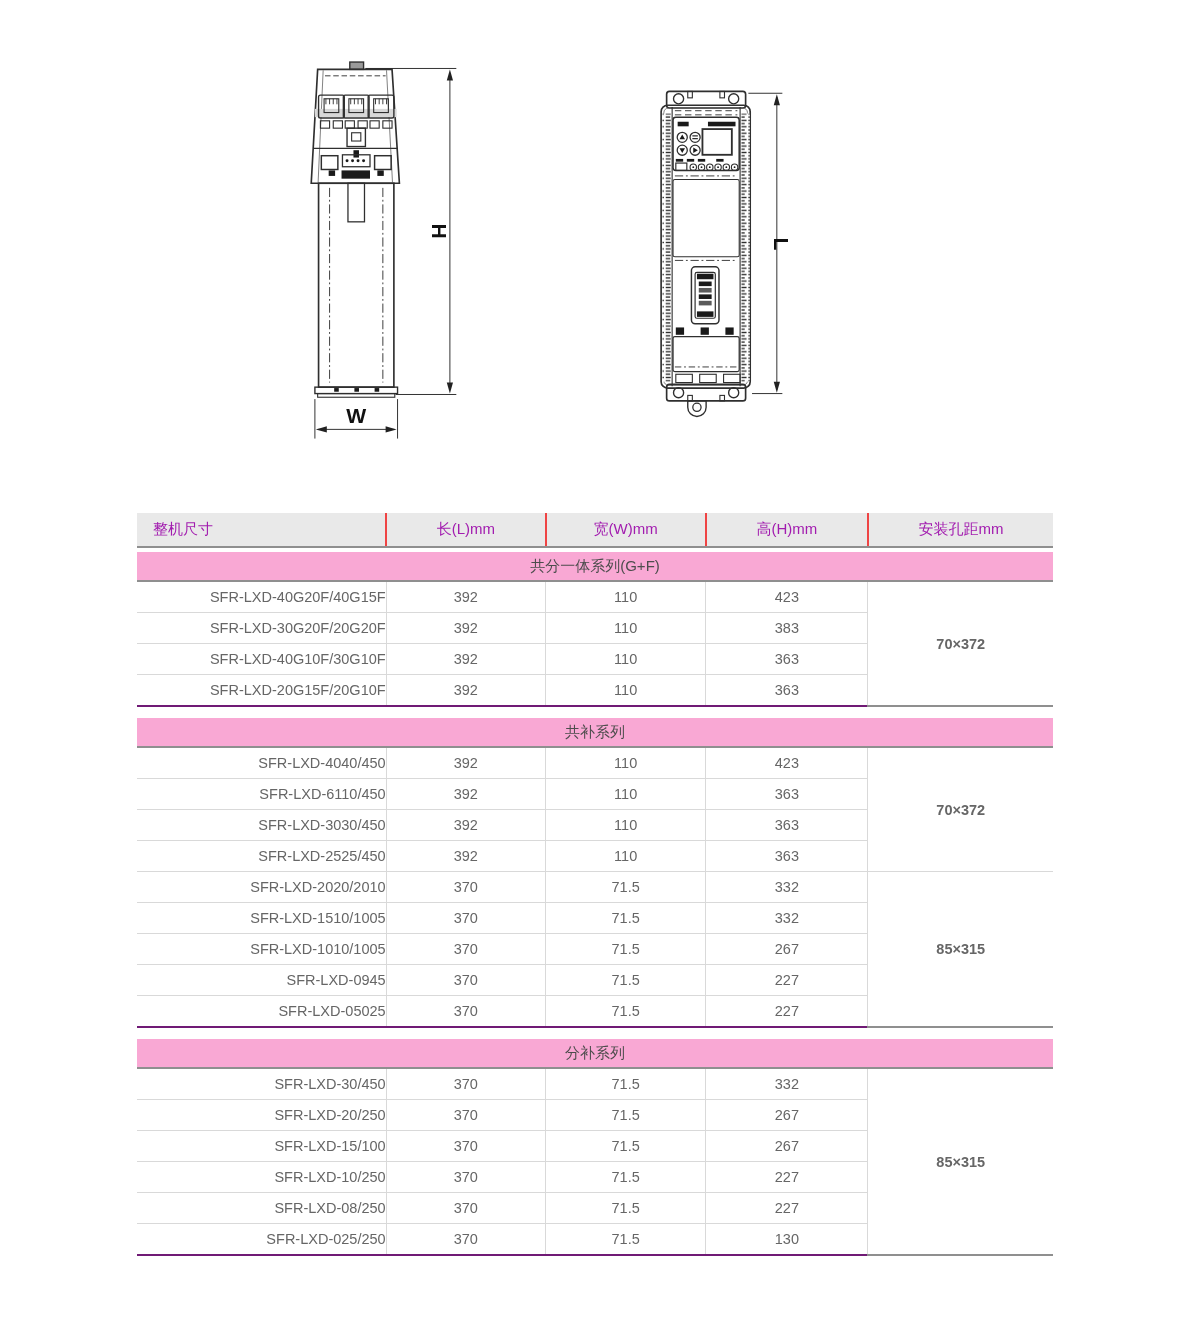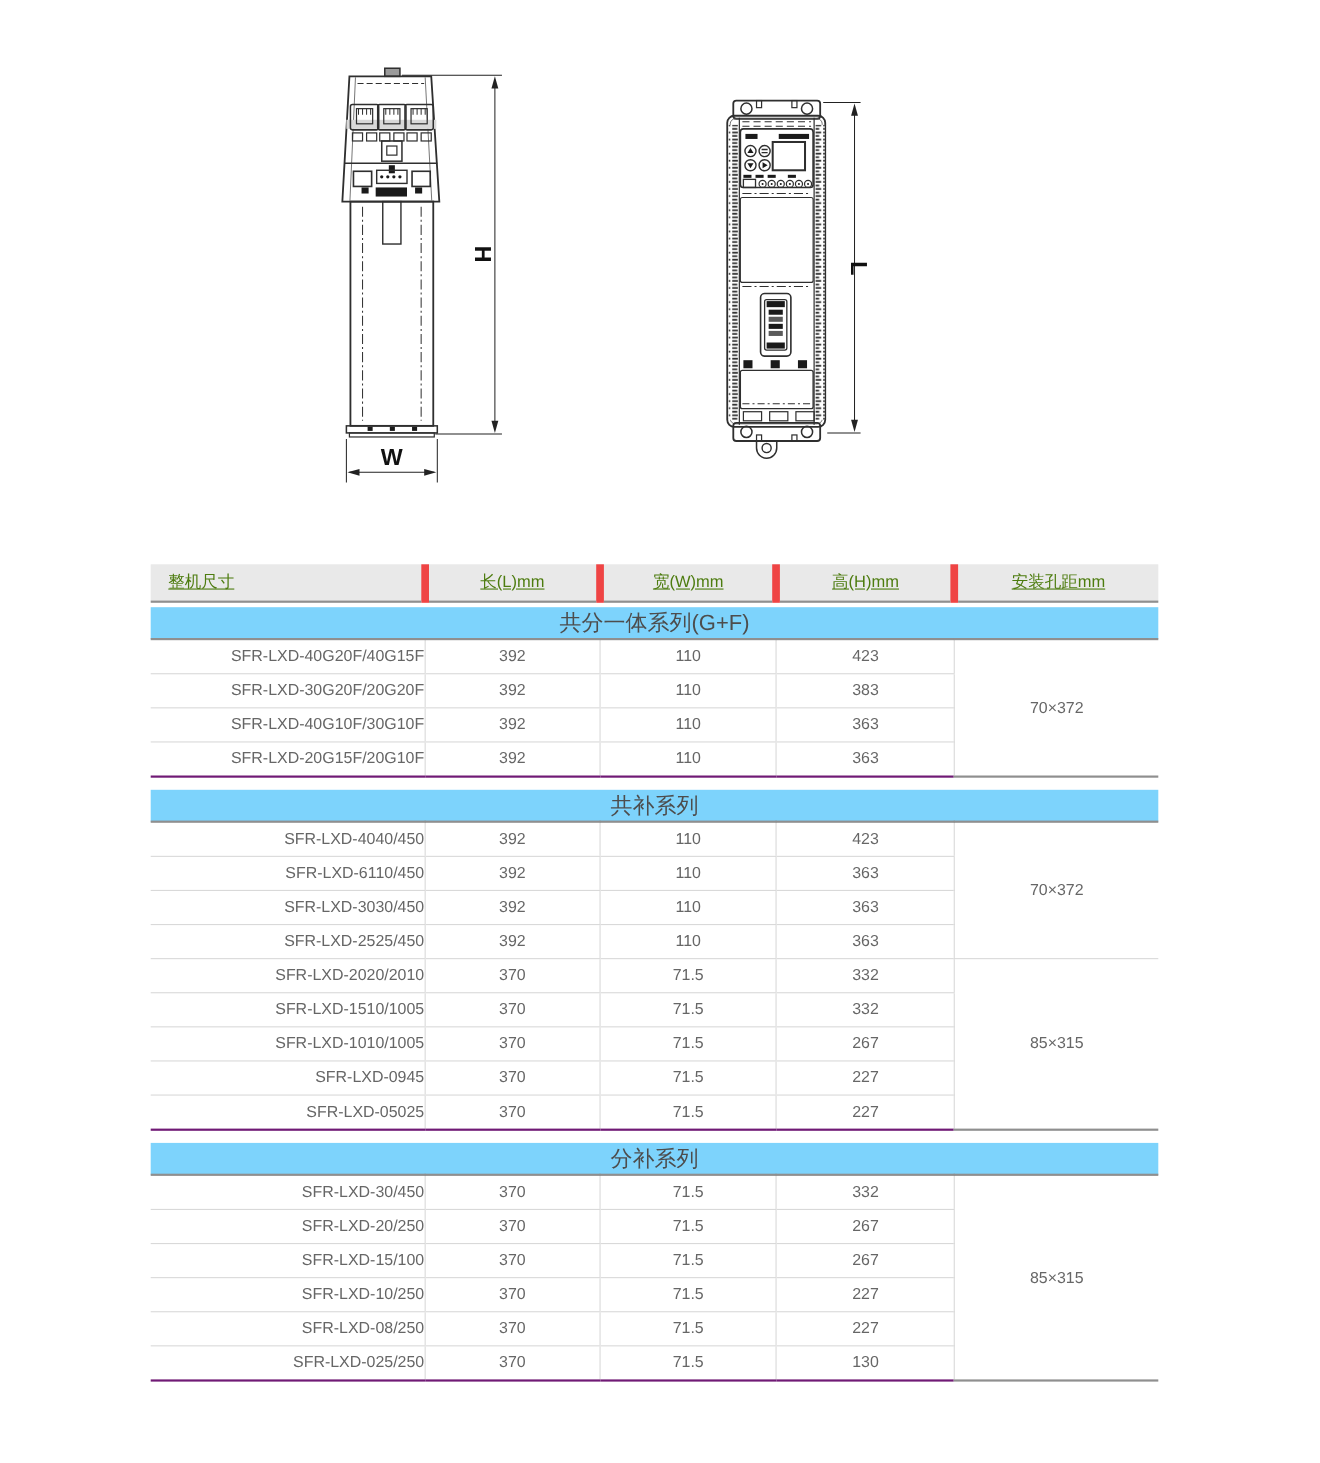--- a/index.html
+++ b/index.html
@@ -5,38 +5,38 @@
   html,body{margin:0;padding:0;background:#fff;}
   .page{
     position:relative;width:1200px;height:1330px;background:#ffffff;overflow:hidden;
     font-family:"Liberation Sans","DejaVu Sans",sans-serif;
   }
   .diagram-svg{position:absolute;left:260px;top:40px;}
   .dim-label{font-family:"Liberation Sans","DejaVu Sans",sans-serif;font-weight:bold;font-size:23px;fill:#111;}
   .spec-table-wrap{position:absolute;left:137px;top:513px;width:916px;}
   table.spec{border-collapse:collapse;width:100%;table-layout:fixed;}
   table.spec th{
-    background:#e9e9e9;height:33px;font-weight:400;color:#4d7c0f;font-size:15px;
-    border-bottom:2px solid #8f8f8f;text-align:center;padding:0;text-decoration:underline;
+    background:#e9e9e9;height:33px;font-weight:400;color:#a21caf;font-size:15px;
+    border-bottom:2px solid #8f8f8f;text-align:center;padding:0;
   }
   table.spec th.first{text-align:left;padding-left:16px;}
-  table.spec th + th{border-left:7px solid #ef4444;margin-left:44px;}
+  table.spec th + th{border-left:2px solid #ef4444;margin-left:44px;}
   td.gap-cell{border:none;background:#fff;padding:0;}
   td.section-band{
-    background:#7dd3fc;text-align:center;height:28px;color:#4d4d4d;font-size:20px;
+    background:#f9a8d4;text-align:center;height:28px;color:#4d4d4d;font-size:15px;
     border-bottom:2px solid #8f8f8f;padding:0;
   }
   td.cell{
     height:30px;color:#666;font-size:14.5px;text-align:center;padding:0;
     border-bottom:1px solid #d9d9d9;border-left:1px solid #d9d9d9;
   }
   td.model-cell{text-align:right;padding-left:10px;border-left:none;}
   td.hole-cell{
     color:#666;font-size:14.5px;text-align:center;padding:0;
-    border-left:1px solid #d9d9d9;border-bottom:1px solid #d9d9d9;
+    border-left:1px solid #d9d9d9;border-bottom:1px solid #d9d9d9;font-weight:bold;
   }
   tr.section-end td{border-bottom:2px solid #701a75;}
   td.hole-end{border-bottom:2px solid #8f8f8f;}
 </style>
 </head>
 <body>
 
 <div class="page">
 
   <svg class="diagram-svg" width="580" height="450" viewBox="260 40 580 490">

